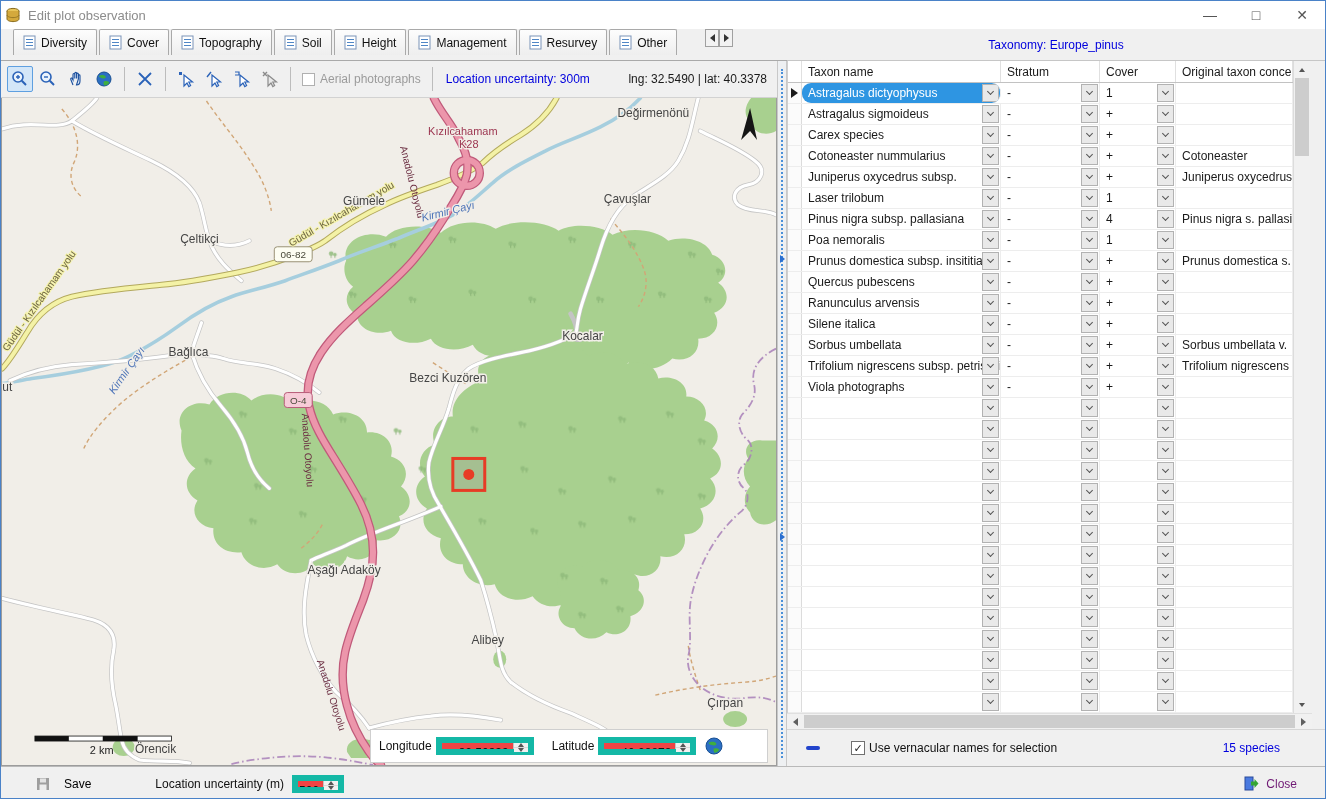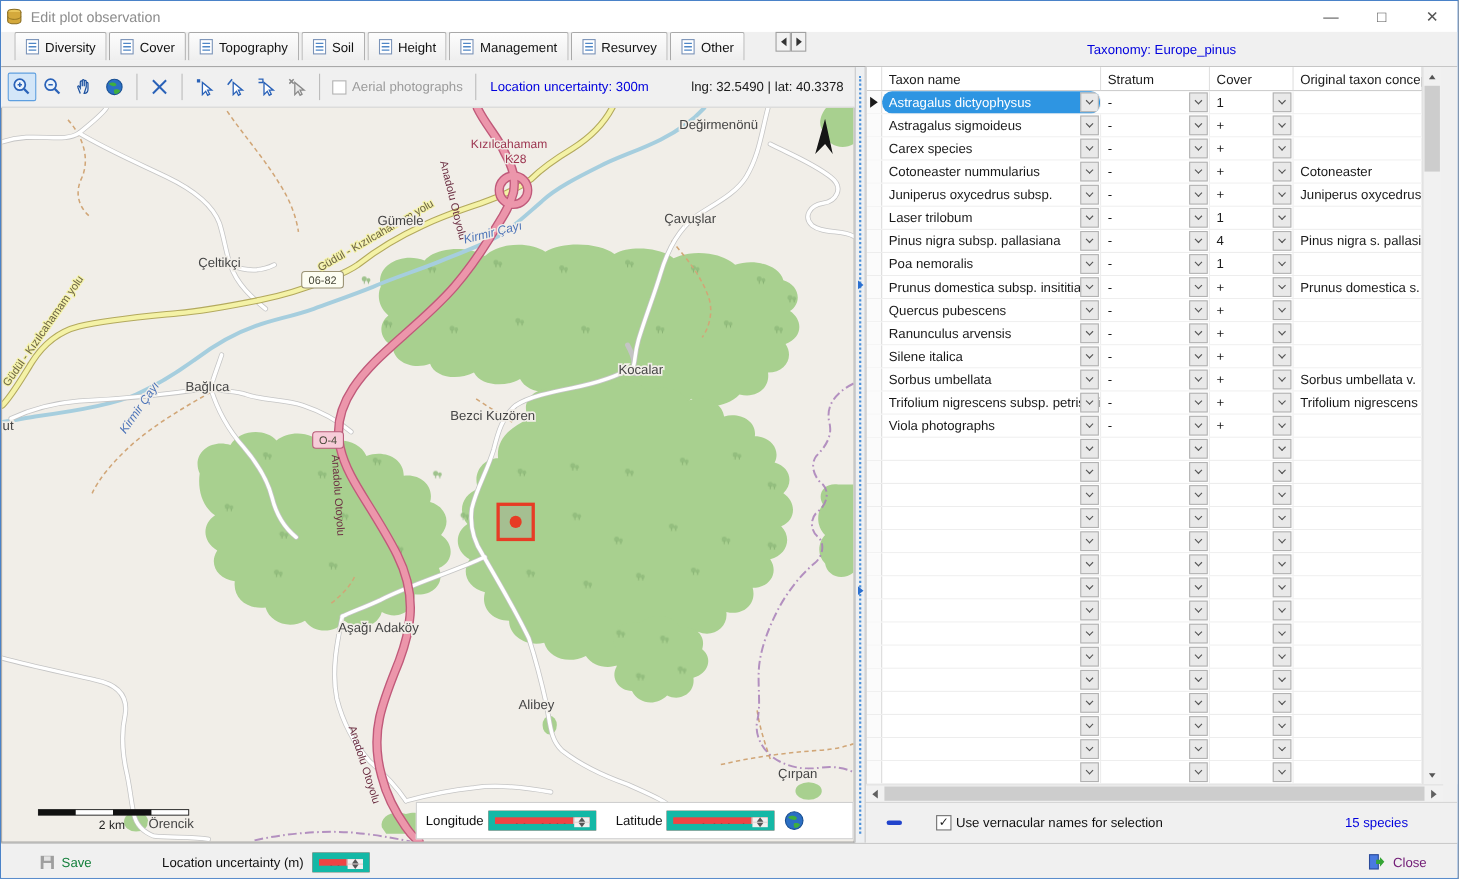--- a/index.html
+++ b/index.html
@@ -49,21 +49,21 @@
   .boundary{fill:none;stroke:#a87fb8;stroke-width:1.8;stroke-dasharray:8 3 1.5 3;opacity:.85;}
   .dpath{fill:none;stroke:#d1a677;stroke-width:1.4;stroke-dasharray:4 3;}
   .forest{fill:#a8d08f;stroke:none;}
   .place{font-size:12px;fill:#454545;text-anchor:middle;paint-order:stroke;stroke:#f1eee8;stroke-width:3px;font-family:"Liberation Sans",sans-serif;}
   .roadname{font-size:10px;fill:#6b2e42;text-anchor:middle;font-family:"Liberation Sans",sans-serif;}
   .yroadname{font-size:10px;fill:#6b6246;text-anchor:middle;paint-order:stroke;stroke:#f4f2a6;stroke-width:2px;}
   .rivername{font-size:11px;font-style:italic;fill:#4d74b8;text-anchor:middle;paint-order:stroke;stroke:#f1eee8;stroke-width:2.5px;}
   .junctionname{font-size:11px;fill:#9c3550;text-anchor:middle;paint-order:stroke;stroke:#f1eee8;stroke-width:2.5px;}
   .shieldtxt{font-size:10px;fill:#4a4a3a;text-anchor:middle;}
 
-  .lnglat{position:absolute;right:0;bottom:2px;width:398px;height:34px;background:#fff;border:1px solid #cfcfcf;display:flex;align-items:center;gap:4px;padding:0 8px;}
+  .lnglat{position:absolute;right:8px;bottom:2px;width:398px;height:34px;background:#fff;border:1px solid #cfcfcf;display:flex;align-items:center;gap:4px;padding:0 8px;}
   .lnglat .lbl{font-size:12px;color:#111;}
   .spin{display:flex;border:6px solid #14b8a6;height:18px;width:98px;background:#ef4444;}
   .spin.small{width:52px;}
   .spin-val{flex:1;text-align:right;font-size:12px;line-height:20px;padding-right:4px;color:#111;overflow:hidden;}
   .spin-btns{width:15px;border-left:1px solid #c4c4c4;display:flex;flex-direction:column;}
   .spin-btns .sb{flex:1;display:flex;align-items:center;justify-content:center;background:#f1f1f1;border-bottom:1px solid #d8d8d8;}
   .spin-btns .sb:last-child{border-bottom:none;}
   .tri-up{width:0;height:0;border-left:3px solid transparent;border-right:3px solid transparent;border-bottom:4px solid #555;}
   .tri-down{width:0;height:0;border-left:3px solid transparent;border-right:3px solid transparent;border-top:4px solid #555;}
 
@@ -96,21 +96,21 @@
   .hs-btn{width:17px;display:flex;align-items:center;justify-content:center;}
   .hs-thumb{flex:1;margin:1px 0;background:#cdcdcd;}
   .vernacular-row{height:37px;border-top:1px solid #d6d6d6;display:flex;align-items:center;background:#f0f0f0;font-size:12px;color:#111;}
   .blue-dash{width:14px;height:4px;background:#2244cc;border-radius:2px;margin-left:19px;}
   .vern-cbx{margin-left:31px;width:14px;height:14px;border:1px solid #707070;background:#fff;display:flex;align-items:center;justify-content:center;font-size:11px;color:#222;line-height:1;}
   .vern-label{margin-left:4px;}
   .species-count{margin-left:auto;margin-right:45px;color:#0000dd;}
 
   
   .bottombar{height:34px;border-top:1px solid #b9b9b9;background:#f0f0f0;display:flex;align-items:center;font-size:12px;}
-  .save-btn{display:flex;align-items:center;gap:6px;margin-left:35px;color:#15803d;}
+  .save-btn{display:flex;align-items:center;gap:14px;margin-left:35px;color:#000000;}
   .loc-label{margin-left:64px;color:#111;}
   .close-btn{margin-left:auto;margin-right:28px;display:flex;align-items:center;gap:6px;color:#701a75;}
 </style>
 </head>
 <body>
 
 <div class="window">
 
   <div class="titlebar">
     <svg width="16" height="16">

